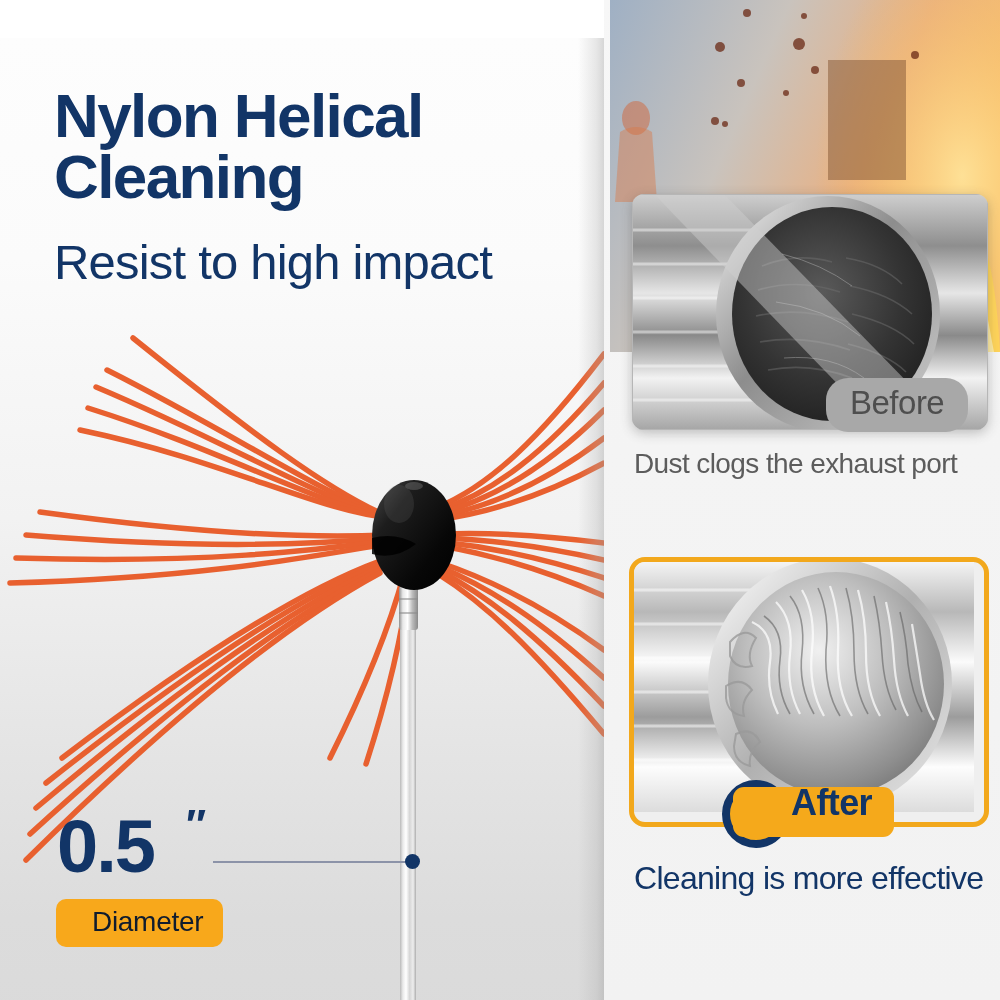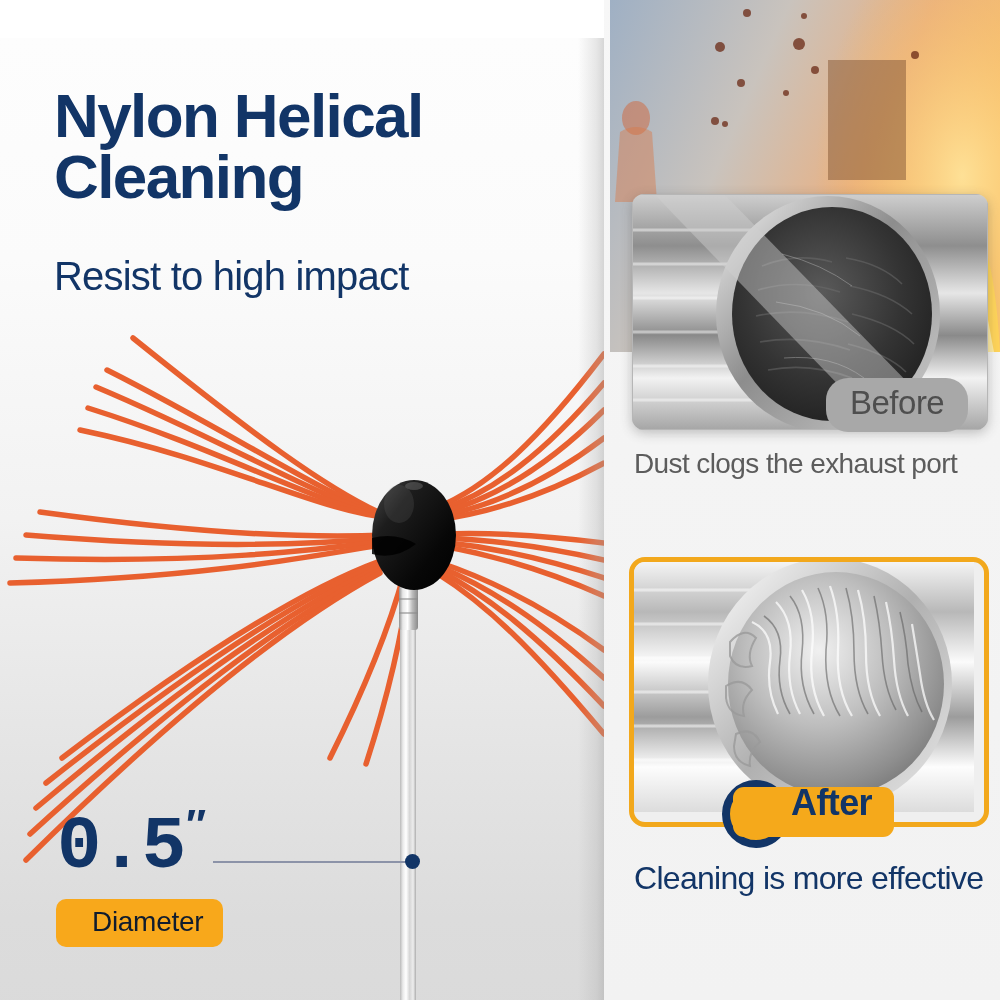--- a/index.html
+++ b/index.html
@@ -22,31 +22,31 @@
     background:linear-gradient(90deg,rgba(190,190,190,0) 0%,rgba(176,176,176,.30) 72%,rgba(160,160,160,.42) 100%);
     pointer-events:none;
   }
 
   .headline{
     position:absolute;left:54px;top:48px;width:520px;
     color:#123567;font-weight:bold;font-size:62px;line-height:0.98;
     letter-spacing:-1.6px;
   }
   .subhead{
-    position:absolute;left:54px;top:216px;width:520px;
-    color:#123567;font-weight:normal;font-size:40px;letter-spacing:-0.8px;
+    position:absolute;left:54px;top:196px;width:520px;
+    color:#123567;font-weight:normal;font-size:49px;letter-spacing:-0.8px;
   }
 
   
   .brush-layer{position:absolute;left:0;top:0;width:604px;height:1000px;}
 
   
   .dim-value{
     position:absolute;left:57px;top:772px;
-    color:#123567;font-weight:bold;font-size:74px;letter-spacing:-2px;line-height:1;font-family:Liberation Mono, monospace;
+    color:#123567;font-weight:bold;font-size:74px;letter-spacing:-2px;line-height:1;
   }
   .dim-inch{
     position:absolute;left:186px;top:766px;
     color:#123567;font-weight:bold;font-size:42px;line-height:1;
   }
   .leader-line{
     position:absolute;left:213px;top:823px;width:199px;height:2px;
     background:#8c93a8;
   }
   .leader-dot{

